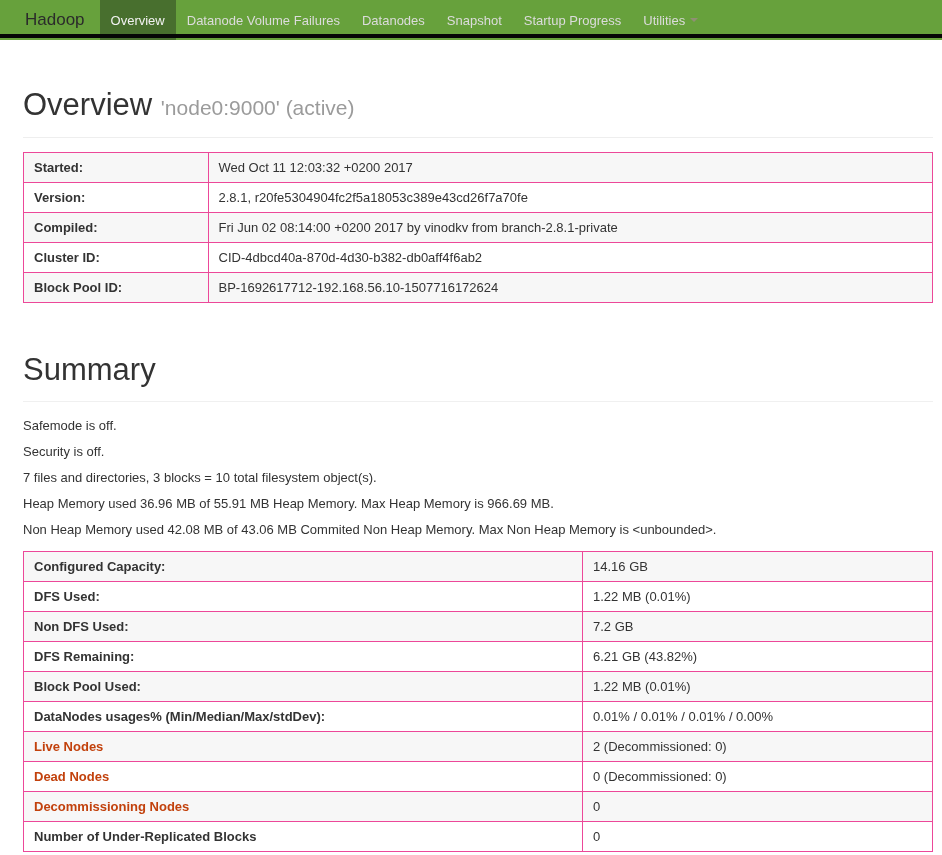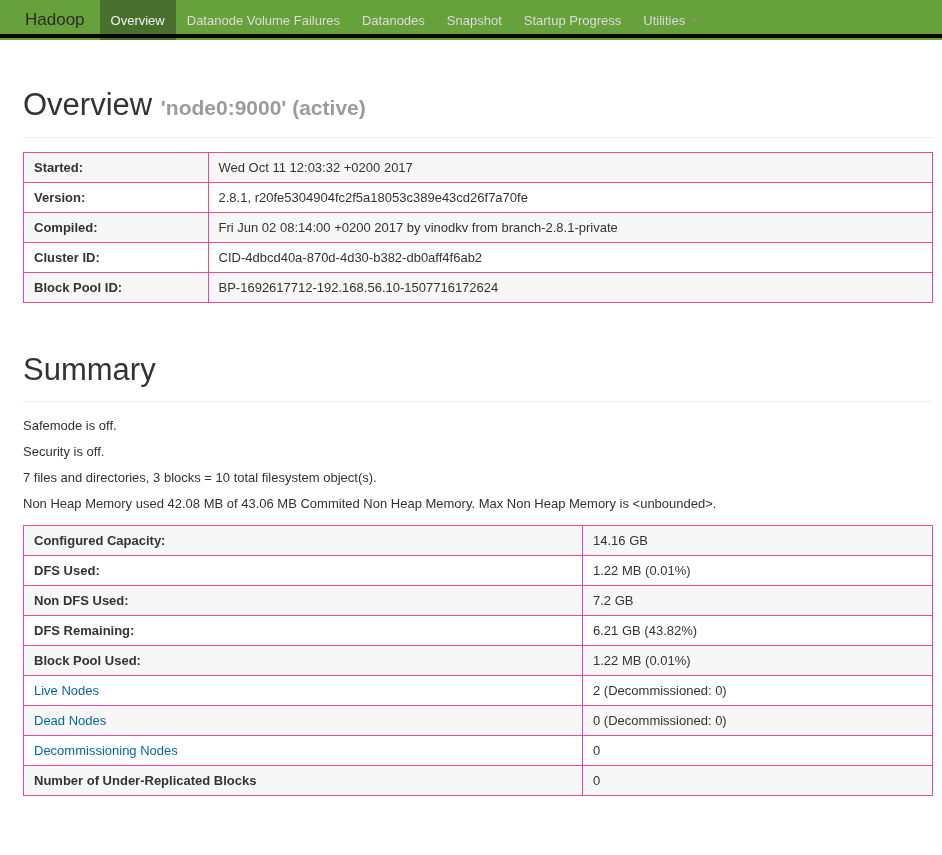--- a/index.html
+++ b/index.html
@@ -52,42 +52,42 @@
   }
   
   .container { width: 910px; margin-left: 23px; }
   h1 {
     font-size: 31px;
     font-weight: normal;
     color: #333;
     letter-spacing: 0;
   }
   .page-header { margin-top: 47px; padding-bottom: 14px; border-bottom: 1px solid #eee; }
-  .page-header .sub { font-size: 21px; color: #9b9b9b; font-weight: bold; }
+  .page-header .sub { font-size: 21px; color: #9b9b9b; font-weight: normal; }
   .section-header { margin-top: 49px; padding-bottom: 13px; border-bottom: 1px solid #f0f0f0; }
   
   table {
     width: 100%;
     border-collapse: collapse;
     margin-top: 14px;
     border: 1px solid #ddd;
   }
   th, td {
     border: 1px solid #ec4899;
     padding: 7px 10px;
     text-align: left;
     font-size: 13px;
     vertical-align: middle;
   }
   th { font-weight: bold; color: #333; }
   tr:nth-child(odd) { background: #f7f7f7; }
   tr:nth-child(even) { background: #fff; }
   #info-table th { width: 20.3%; }
   #summary-table th { width: 61.5%; }
-  a.tbl-link { color: #0369a1; text-decoration: none; font-weight: normal; cursor: pointer; }
+  a.tbl-link { color: #c2410c; text-decoration: none; font-weight: bold; cursor: pointer; }
   
   .summary-text { margin-top: 16px; }
   .summary-text p { margin: 0 0 11px 0; font-size: 13px; color: #333; }
 </style>
 </head>
 <body>
 
 <nav class="navbar">
   <div class="navbar-inner">
     <span class="navbar-brand">Hadoop</span>
@@ -150,20 +150,21 @@
   </table>
 
   <div class="section-header">
     <h1>Summary</h1>
   </div>
 
   <div class="summary-text" id="summary-paragraphs">
       <p>Safemode is off.</p>
       <p>Security is off.</p>
       <p>7 files and directories, 3 blocks = 10 total filesystem object(s).</p>
+      <p>Heap Memory used 36.96 MB of 55.91 MB Heap Memory. Max Heap Memory is 966.69 MB.</p>
       <p>Non Heap Memory used 42.08 MB of 43.06 MB Commited Non Heap Memory. Max Non Heap Memory is &lt;unbounded&gt;.</p>
     </div>
 
   <table id="summary-table">
     <tbody>
         <tr>
           <th>Configured Capacity:</th>
           <td>14.16 GB</td>
         </tr>
         <tr>
@@ -176,20 +177,24 @@
         </tr>
         <tr>
           <th>DFS Remaining:</th>
           <td>6.21 GB (43.82%)</td>
         </tr>
         <tr>
           <th>Block Pool Used:</th>
           <td>1.22 MB (0.01%)</td>
         </tr>
         <tr>
+          <th>DataNodes usages% (Min/Median/Max/stdDev):</th>
+          <td>0.01% / 0.01% / 0.01% / 0.00%</td>
+        </tr>
+        <tr>
           <th><a class="tbl-link">Live Nodes</a></th>
           <td>2 (Decommissioned: 0)</td>
         </tr>
         <tr>
           <th><a class="tbl-link">Dead Nodes</a></th>
           <td>0 (Decommissioned: 0)</td>
         </tr>
         <tr>
           <th><a class="tbl-link">Decommissioning Nodes</a></th>
           <td>0</td>

